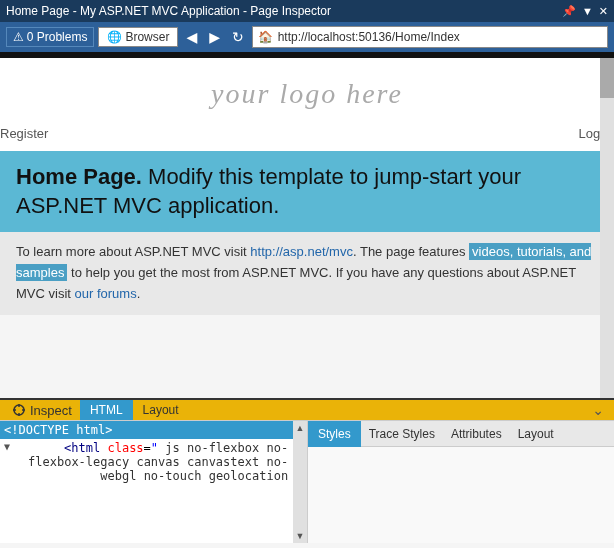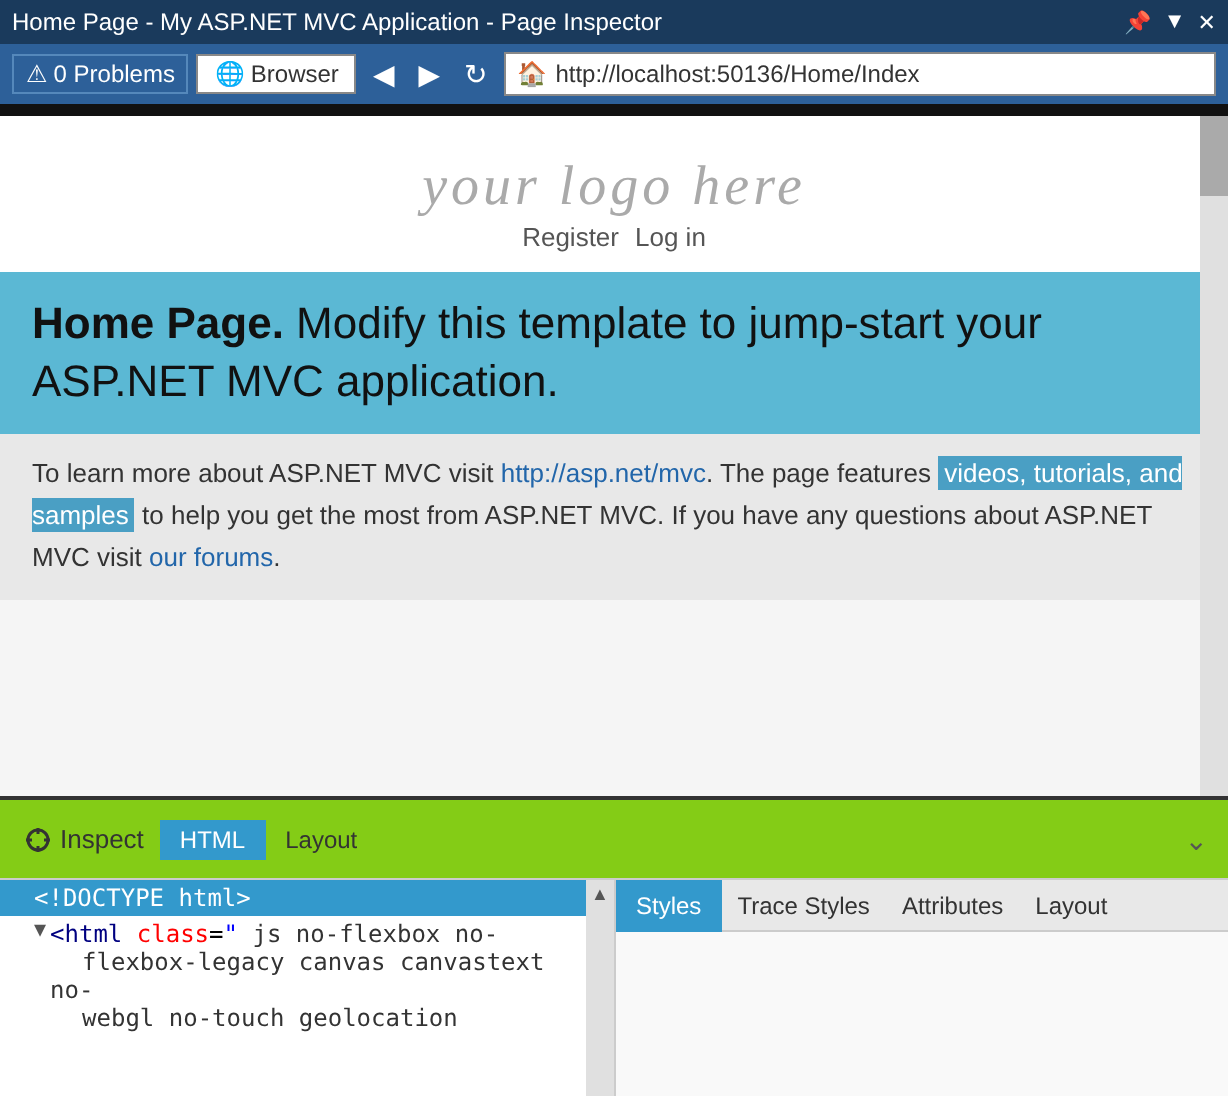--- a/index.html
+++ b/index.html
@@ -91,23 +91,23 @@
     .logo-text {
       font-family: Liberation Serif, serif;
       font-size: 28px;
       color: #aaa;
       font-style: italic;
       letter-spacing: 2px;
     }
     .auth-links {
       font-size: 13px;
       color: #555;
-      margin-top: 1px;
-      display: flex;
-      justify-content: center;
+      margin-top: 16px;
+      display: flex;
+      justify-content: space-between;
       gap: 8px;
     }
     .auth-links a { color: #555; text-decoration: none; }
 
     
     .nav-bar {
       text-align: center;
       padding: 6px 0;
       background: white;
       border-bottom: 1px solid #ddd;
@@ -168,23 +168,23 @@
     .bottom-panel {
       background: #f5f5f5;
       border-top: 2px solid #333;
       height: 150px;
     }
 
     
     .panel-tabs-row {
       display: flex;
       align-items: center;
-      background: #84cc16;
+      background: #eab308;
       border-bottom: 1px solid #ccc;
-      height: 40px;
+      height: 21px;
       padding: 0 4px;
     }
     .inspect-btn {
       display: flex;
       align-items: center;
       gap: 4px;
       padding: 4px 8px;
       font-size: 13px;
       color: #333;
       cursor: pointer;
@@ -226,21 +226,22 @@
       border-right: 1px solid #ccc;
       background: white;
       overflow: hidden;
     }
 
     .html-line {
       display: flex;
       align-items: center;
       font-size: 12px;
       font-family: monospace;
-      padding: 2px 17px;
+      padding: 2px 4px;
+      text-align: right;
     }
     .html-line.selected {
       background: #3399cc;
       color: white;
     }
     .html-line .tag { color: #000080; }
     .html-line .attr-name { color: #ff0000; }
     .html-line .attr-val { color: #0000ff; }
     .html-line-second .tag { color: #000080; }
     .expand-arrow { color: #555; margin-right: 2px; font-size: 10px; }

